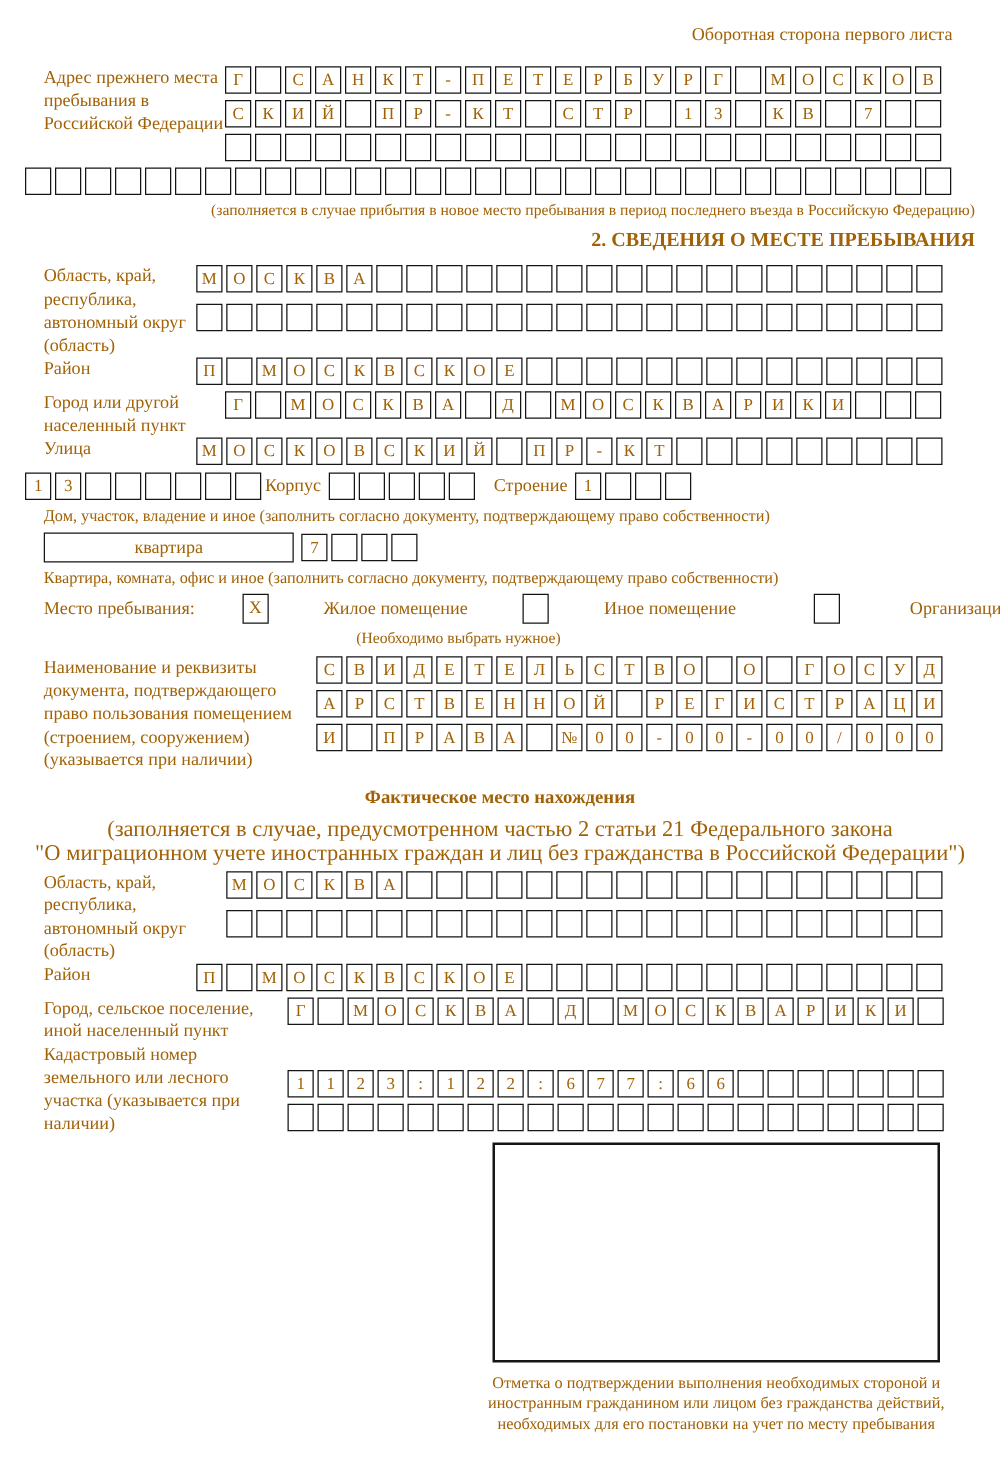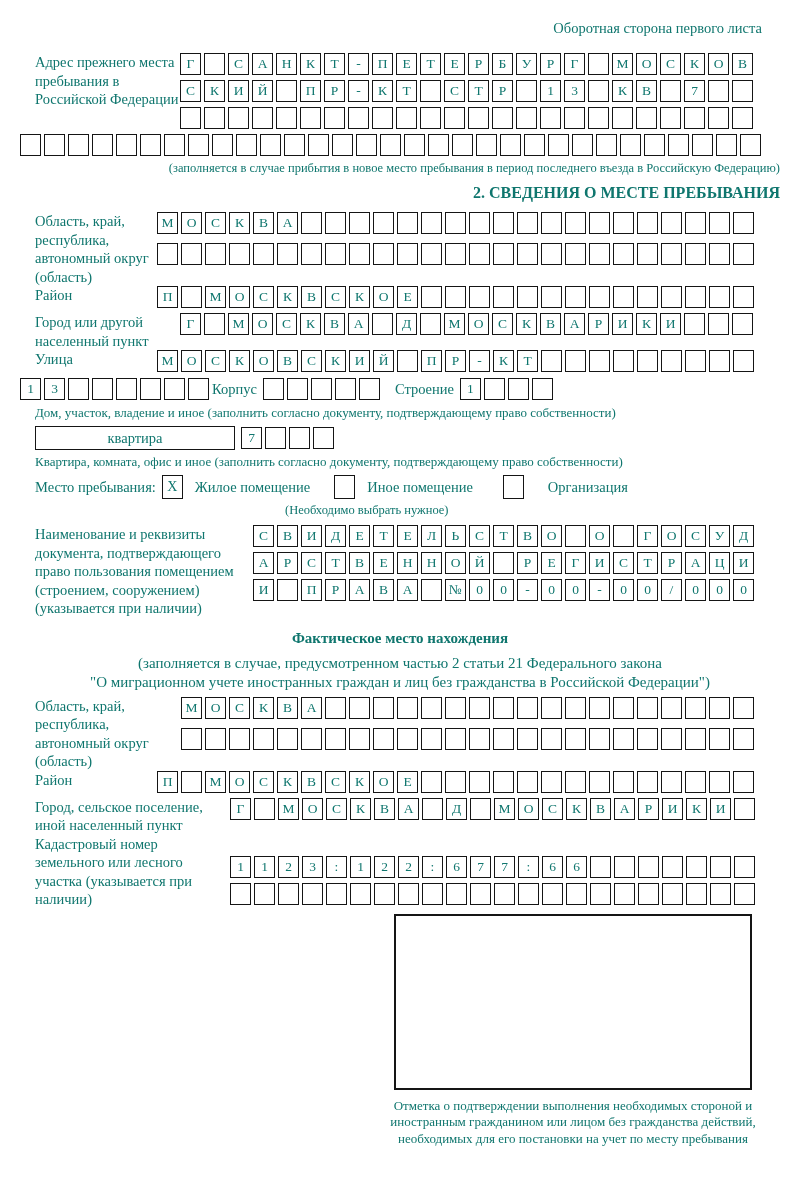--- a/index.html
+++ b/index.html
@@ -1,19 +1,19 @@
 <!DOCTYPE html>
 <html><head>
 <meta charset="utf-8">
 <style>
   html,body{margin:0;padding:0;background:#fff;}
   .page{
     width:800px;height:1180px;box-sizing:border-box;
     padding:8px 20px 0 20px;overflow:hidden;position:relative;
-    background:#fff;color:#0f766e;
+    background:#fff;color:#a16207;
     font-family:"Liberation Serif","DejaVu Serif",serif;
   }
   .header-note{text-align:right;font-size:14.5px;margin:12px 18px 16px 0;}
   
   .cellrow{display:flex;height:22px;margin-bottom:5px;flex:0 0 auto;}
   .cell{
     display:inline-flex;flex:0 0 auto;box-sizing:border-box;
     width:21px;height:22px;margin-right:3px;border:1.6px solid #151515;
     align-items:center;justify-content:center;
     font-size:13.5px;line-height:20px;background:#fff;
@@ -23,39 +23,39 @@
   .w160{width:160px;}
   .w137{width:137px;}
   .w233{width:233px;}
   .w210{width:210px;}
   .w161{width:161px;}
   .cellcol{display:flex;flex-direction:column;}
   .gaprow{margin-bottom:9px;}
   .note{font-size:12.5px;text-align:right;margin:1px 0 8px 0;}
   .h2{font-size:16px;font-weight:bold;text-align:right;margin:6px 0 10px 0;}
   .h3{font-size:15px;font-weight:bold;text-align:center;margin:12px 0 8px 0;}
-  .factnote{font-size:15px;text-align:center;line-height:17px;margin-bottom:2px;}
+  .factnote{font-size:18px;text-align:center;line-height:17px;margin-bottom:2px;}
   .caption{font-size:13px;margin:0 0 5px 15px;}
   .boxlbl{
     box-sizing:border-box;border:1.6px solid #151515;height:24px;
     display:flex;align-items:center;justify-content:center;
     font-size:14.5px;flex:0 0 auto;background:#fff;
   }
   .dom-box{width:163px;margin:0 6px 0 15px;}
   .kv-box{width:200px;margin:0 6px 0 15px;}
   .hrow{display:flex;align-items:center;margin-bottom:4px;}
   .inlbl{font-size:14.5px;line-height:24px;flex:0 0 auto;}
-  .mr6{margin-right:6px;} .mr18{margin-right:24px;} .mr30{margin-right:30px;} .ml12{margin-left:12px;} .ml24{margin-left:24px;} .ml15{margin-left:15px;}
+  .mr6{margin-right:6px;} .mr18{margin-right:12px;} .mr30{margin-right:30px;} .ml12{margin-left:12px;} .ml24{margin-left:24px;} .ml15{margin-left:15px;}
   .chk{
     width:21px;height:24px;box-sizing:border-box;border:1.6px solid #151515;
     display:inline-flex;align-items:center;justify-content:center;
     font-size:14px;flex:0 0 auto;background:#fff;
   }
   .choosenote{font-size:12.5px;margin:2px 0 7px 265px;font-family:Liberation Serif, serif;}
-  .mt4{margin-top:4px;}
+  .mt4{margin-top:4px;gap:32px;}
   .cad-col{margin-top:21px;}
   .stamp-box{width:358px;height:176px;box-sizing:border-box;border:2px solid #151515;margin:4px 0 8px 374px;background:#fff;}
   .stamp-caption{width:404px;margin-left:351px;text-align:center;font-size:13px;line-height:16.5px;}
 </style>
 </head>
 <body>
 
 <div class="page">
 
   <div class="header-note">Оборотная сторона первого листа</div>

